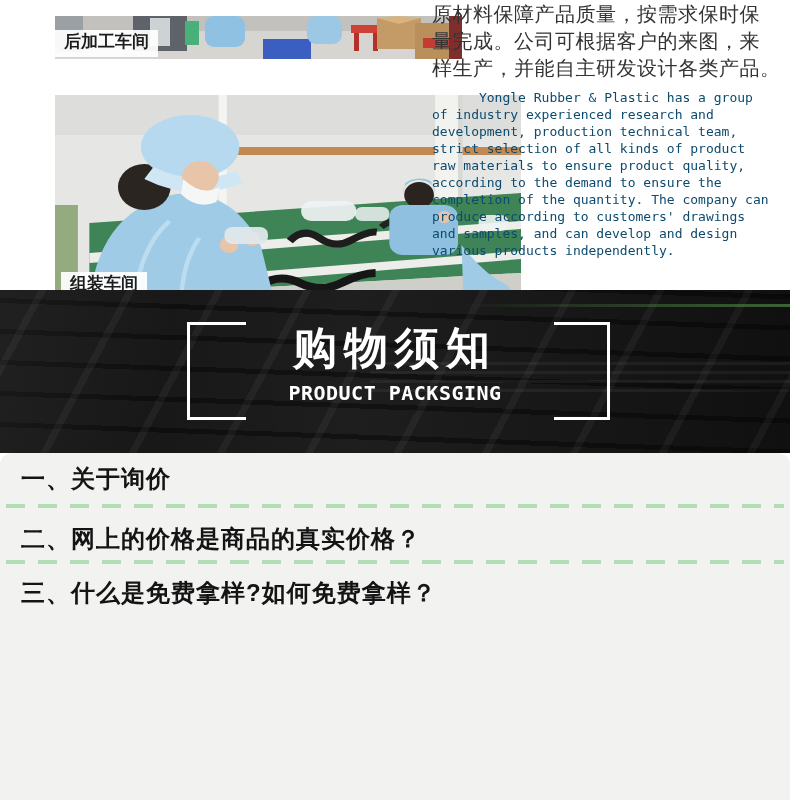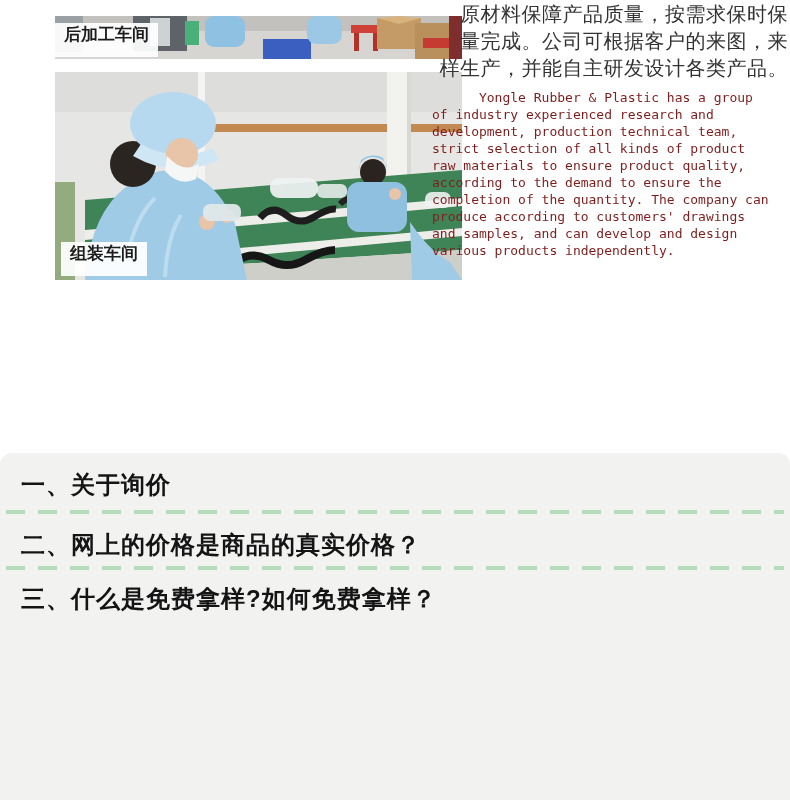--- a/index.html
+++ b/index.html
@@ -10,39 +10,38 @@
     font-family: "Liberation Sans", sans-serif;
     position: relative;
   }
   .page { position: relative; width: 790px; height: 800px; }
 
   
   .factory { position: absolute; top: 0; left: 0; width: 790px; height: 290px; }
   .photo { position: absolute; overflow: hidden; background: #d8d8d4; }
   .photo svg { display: block; width: 100%; height: 100%; }
   .photo-postprocess { top: 0; left: 15px; width: 407px; height: 43px; }
-  .photo-assembly { top: 56px; left: 15px; width: 407px; height: 208px; }
+  .photo-assembly { top: 79px; left: 15px; width: 466px; height: 208px; }
   .photo-label {
     position: absolute;
     background: rgba(255,255,255,0.93);
     color: #1c1c1c; font-size: 17px; font-weight: 700;
-    padding: 2px 9px 13px 9px; line-height: 19px; white-space: nowrap;
+    padding: 2px 9px 6px 9px; line-height: 19px; white-space: nowrap;
   }
   .photo-postprocess .photo-label { left: 0; bottom: 2px; }
   .photo-assembly .photo-label { left: 6px; bottom: 4px; }
 
   .intro { position: absolute; left: 432px; top: 1px; width: 356px; }
   .intro-cn {
     margin: 0; color: #333333;
     font-size: 20px; line-height: 27px; letter-spacing: 0.5px;
     white-space: pre-line;
-    text-align: right;
   }
   .intro-en {
-    margin: 7px 0 0 0; color: #7f1d1d;
+    margin: 7px 0 0 0; color: #0c4a6e;
     font-family: "DejaVu Sans Mono", monospace;
     font-size: 13px; line-height: 17px;
     white-space: pre-wrap;
   }
 
   
   .banner {
     position: absolute; top: 290px; left: 0; width: 790px; height: 163px;
     background-color: #171717;
     background-image:
@@ -78,21 +77,21 @@
     position: absolute; top: 91px; left: 0; width: 790px;
     text-align: center; color: #ffffff;
     font-family: "DejaVu Sans Mono", monospace;
     font-size: 20px; line-height: 24px; font-weight: 700; letter-spacing: 0.5px;
   }
 
   
   .faq {
     position: absolute; top: 453px; left: 0; width: 790px; height: 347px;
     background: #f2f2f1; border-radius: 12px 12px 0 0;
-    padding-top: 18px;
+    padding-top: 12px;
   }
   .faq-title {
     margin: 0 0 0 21px; color: #141414;
     font-size: 24px; line-height: 28px; font-weight: 700; letter-spacing: 1px;
   }
   .faq-body {
     margin: 13px 20px 0 72px; color: #6cb33f;
     font-size: 20px; line-height: 27px; font-weight: 700;
     white-space: pre-line;
   }
@@ -182,20 +181,28 @@
 strict selection of all kinds of product
 raw materials to ensure product quality,
 according to the demand to ensure the
 completion of the quantity. The company can
 produce according to customers' drawings
 and samples, and can develop and design
 various products independently.</p>
     </div>
   </section>
 
+  <section class="banner">
+    <div class="banner-streak-green"></div>
+    <div class="banner-streak-light"></div>
+    <div class="bracket bracket-left"></div>
+    <div class="bracket bracket-right"></div>
+    <h2 class="banner-title">购物须知</h2>
+    <div class="banner-subtitle">PRODUCT PACKSGING</div>
+  </section>
 
   <section class="faq">
     <h3 class="faq-title">一、关于询价</h3>
 
     <div class="faq-divider"></div>
 
     <h3 class="faq-title mt14">二、网上的价格是商品的真实价格？</h3>
 
     <div class="faq-divider divider-2"></div>
 

